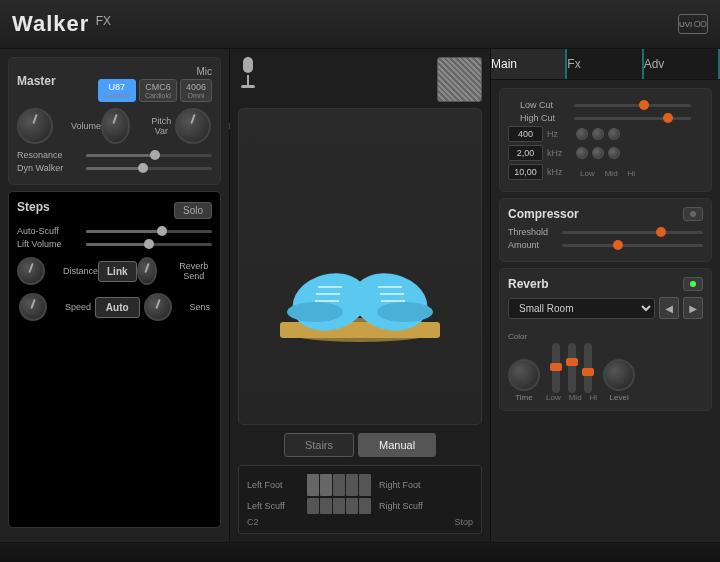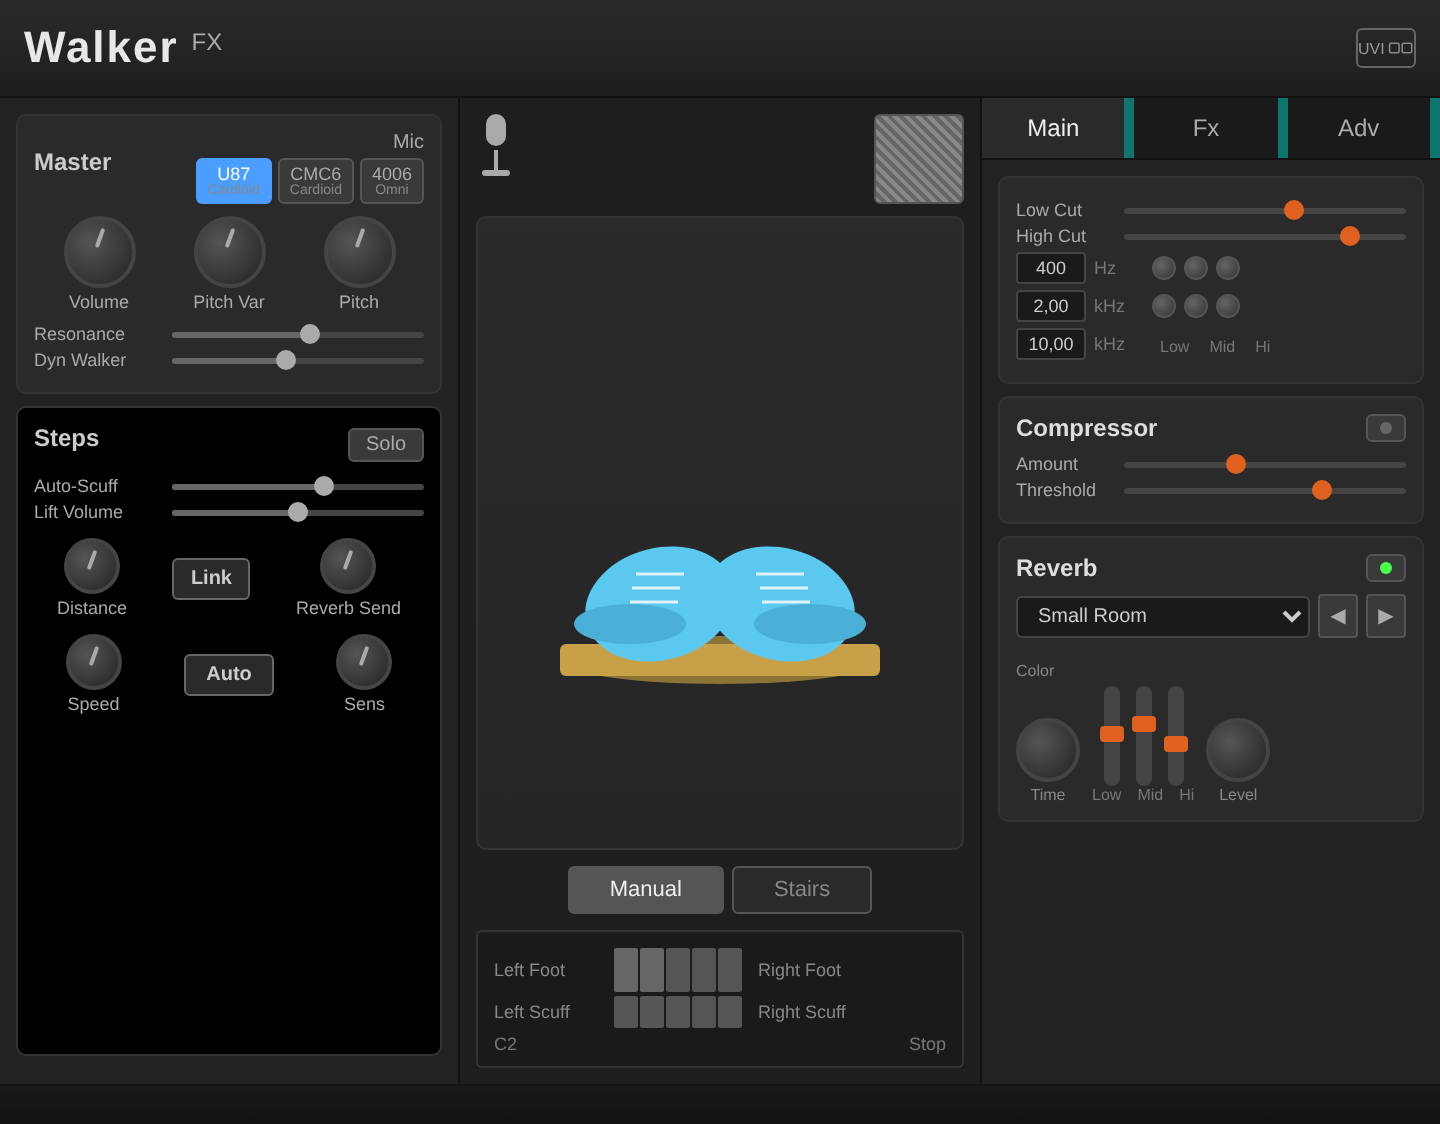--- a/index.html
+++ b/index.html
@@ -112,23 +112,23 @@
     }
 
     
     .knob-row {
       display: flex;
       justify-content: space-around;
       margin: 6px 0;
     }
     .knob-wrap {
       display: flex;
-      flex-direction: column;
-      align-items: center;
-      gap: 2px;
+      flex-direction: row;
+      align-items: center;
+      gap: 18px;
     }
     .knob {
       width: 36px;
       height: 36px;
       border-radius: 50%;
       background: radial-gradient(circle at 35% 35%, #555, #222);
       border: 2px solid #444;
       position: relative;
       cursor: pointer;
     }
@@ -347,26 +347,26 @@
     }
 
     
     .tabs {
       display: flex;
       background: #1a1a1a;
       border-bottom: 1px solid #111;
     }
     .tab {
       flex: 1;
-      text-align: center;
+      text-align: left;
       padding: 8px 0;
       font-size: 12px;
       color: #aaa;
       cursor: pointer;
-      border-right: 5px solid #0f766e;
+      border-right: 2px solid #0f766e;
     }
     .tab.active {
       background: #2a2a2a;
       color: #eee;
     }
 
     .right-content {
       padding: 8px;
       flex: 1;
       overflow-y: auto;
@@ -409,21 +409,21 @@
       background: #666;
     }
     .power-dot.on {
       background: #4aff4a;
     }
 
     
     .eq-slider-row {
       display: flex;
       align-items: center;
-      margin: 3px 0;
+      margin: 3px 12px;
       gap: 4px;
     }
     .eq-label {
       font-size: 9px;
       color: #aaa;
       width: 50px;
       flex-shrink: 0;
     }
     .eq-track {
       flex: 1;
@@ -779,22 +779,22 @@
         <line x1="56" y1="112" x2="80" y2="112" stroke="white" stroke-width="1.5" opacity="0.8"></line>
         <line x1="55" y1="119" x2="79" y2="119" stroke="white" stroke-width="1.5" opacity="0.8"></line>
 
         <line x1="118" y1="105" x2="142" y2="105" stroke="white" stroke-width="1.5" opacity="0.8"></line>
         <line x1="120" y1="112" x2="144" y2="112" stroke="white" stroke-width="1.5" opacity="0.8"></line>
         <line x1="121" y1="119" x2="145" y2="119" stroke="white" stroke-width="1.5" opacity="0.8"></line>
       </svg>
     </div>
 
     <div class="mode-buttons">
+      <button class="mode-btn inactive">Stairs</button>
       <button class="mode-btn active">Manual</button>
-      <button class="mode-btn inactive">Stairs</button>
     </div>
 
     <div class="piano-area">
       <div class="piano-row">
         <span class="piano-label">Left Foot</span>
         <div class="piano-keys">
           <div class="piano-key tall" style="background:#666;"></div>
           <div class="piano-key tall" style="background:#666;"></div>
           <div class="piano-key tall" style="background:#555;"></div>
           <div class="piano-key tall" style="background:#555;"></div>
@@ -879,29 +879,29 @@
 
       <div class="fx-section">
         <div class="fx-section-header">
           <span class="fx-section-title">Compressor</span>
           <div class="power-btn">
             <div class="power-dot"></div>
           </div>
         </div>
 
         <div class="comp-slider-row">
+          <span class="comp-label">Threshold</span>
+          <div class="comp-track">
+            <div class="comp-thumb" style="left:calc(70% - 5px);"></div>
+          </div>
+        </div>
+        <div class="comp-slider-row">
           <span class="comp-label">Amount</span>
           <div class="comp-track">
             <div class="comp-thumb" style="left:calc(40% - 5px);"></div>
-          </div>
-        </div>
-        <div class="comp-slider-row">
-          <span class="comp-label">Threshold</span>
-          <div class="comp-track">
-            <div class="comp-thumb" style="left:calc(70% - 5px);"></div>
           </div>
         </div>
       </div>
 
       <div class="fx-section">
         <div class="fx-section-header">
           <span class="fx-section-title">Reverb</span>
           <div class="power-btn">
             <div class="power-dot on"></div>
           </div>

